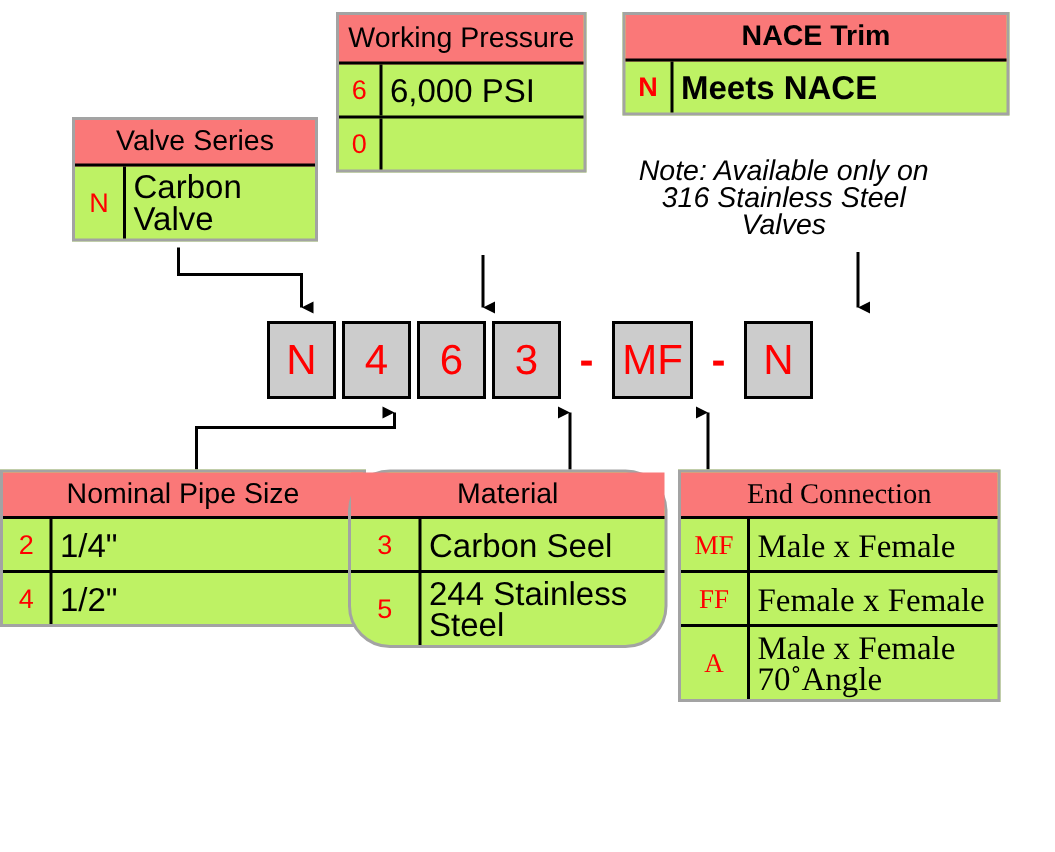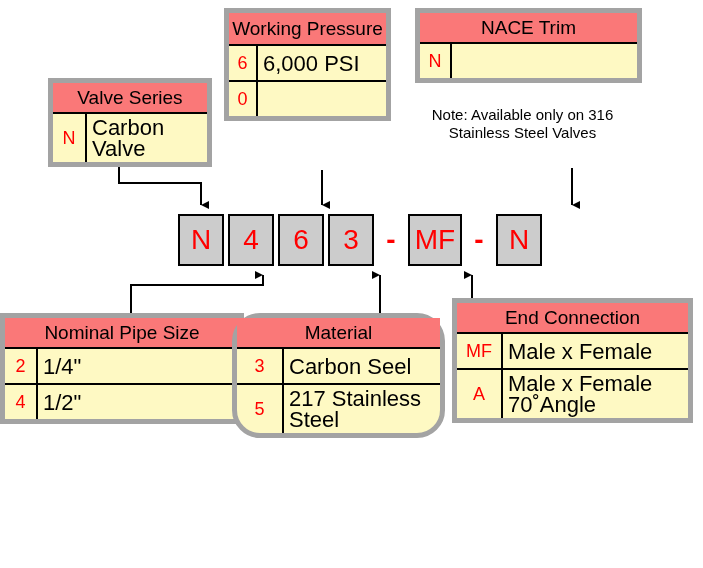--- a/index.html
+++ b/index.html
@@ -14,23 +14,23 @@
   #canvas {
     position: relative;
     width: 703px;
     height: 568px;
     background: #ffffff;
     overflow: hidden;
   }
   
   .legend {
     position: absolute;
-    border: 5px solid #a3a3a3;
-    box-sizing: border-box;
-    background: #fef9c3;
+    border: 2px solid #a3a3a3;
+    box-sizing: border-box;
+    background: #bef264;
   }
   .legend .hdr {
     background: #fa7878;
     border-bottom: 2px solid #000000;
     text-align: center;
     font-size: 19px;
     line-height: 23px;
     padding: 4px 2px;
     color: #000000;
   }
@@ -60,42 +60,43 @@
     align-items: center;
     padding: 3px 5px;
     box-sizing: border-box;
     flex: 1 1 auto;
   }
   
   #valve-series      { left: 48px;  top: 78px;  width: 164px; }
   #valve-series .code{ width: 34px; }
   #working-pressure  { left: 224px; top: 8px;   width: 167px; }
   #working-pressure .code { width: 29px; }
-  #nace-trim         { left: 415px; top: 8px;   width: 227px; }
+  #nace-trim         { left: 415px; top: 8px;   width: 258px; font-weight: bold; }
   #nace-trim .code   { width: 32px; }
   #nominal-pipe-size { left: 0;  top: 313px; width: 244px; }
   #nominal-pipe-size .code { width: 33px; }
   #material          { left: 232px; top: 313px; width: 213px; border-radius: 28px; }
   #material .code    { width: 47px; }
-  #end-connection    { left: 452px; top: 298px; width: 241px; }
+  #end-connection    { left: 452px; top: 313px; width: 215px; font-family: Liberation Serif, serif; }
   #end-connection .code { width: 46px; }
 
   #nace-trim .hdr, #nominal-pipe-size .hdr,
   #material .hdr, #end-connection .hdr, #valve-series .hdr {
     padding: 3px 2px;
   }
 
   
   #nace-note {
     position: absolute;
     left: 415px;
     top: 106px;
     width: 215px;
     text-align: center;
-    font-size: 15px;
+    font-style: italic;
+    font-size: 19px;
     line-height: 18px;
   }
 
   
   #part-number {
     position: absolute;
     left: 178px;
     top: 213px;
     height: 54px;
     display: flex;
@@ -178,20 +179,21 @@
     </div>
     <div class="row last">
       <div class="code">0</div>
     </div>
   </div>
 
   <div class="legend" id="nace-trim">
     <div class="hdr">NACE Trim</div>
     <div class="row last">
       <div class="code">N</div>
+      <div class="desc">Meets NACE</div>
     </div>
   </div>
   <div id="nace-note">Note: Available only on 316 Stainless Steel Valves</div>
 
   <div id="part-number">
     <div class="pn-box">N</div>
     <div class="pn-box">4</div>
     <div class="pn-box">6</div>
     <div class="pn-box">3</div>
     <div class="pn-dash">-</div>
@@ -213,29 +215,33 @@
   </div>
 
   <div class="legend" id="material">
     <div class="hdr">Material</div>
     <div class="row">
       <div class="code">3</div>
       <div class="desc">Carbon Seel</div>
     </div>
     <div class="row last">
       <div class="code">5</div>
-      <div class="desc">217 Stainless Steel</div>
+      <div class="desc">244 Stainless Steel</div>
     </div>
   </div>
 
   <div class="legend" id="end-connection">
     <div class="hdr">End Connection</div>
     <div class="row">
       <div class="code">MF</div>
       <div class="desc">Male x Female</div>
     </div>
+    <div class="row">
+      <div class="code">FF</div>
+      <div class="desc">Female x Female</div>
+    </div>
     <div class="row last">
       <div class="code">A</div>
       <div class="desc">Male x Female 70˚Angle</div>
     </div>
   </div>
 
 </div>
 
 </body></html>

